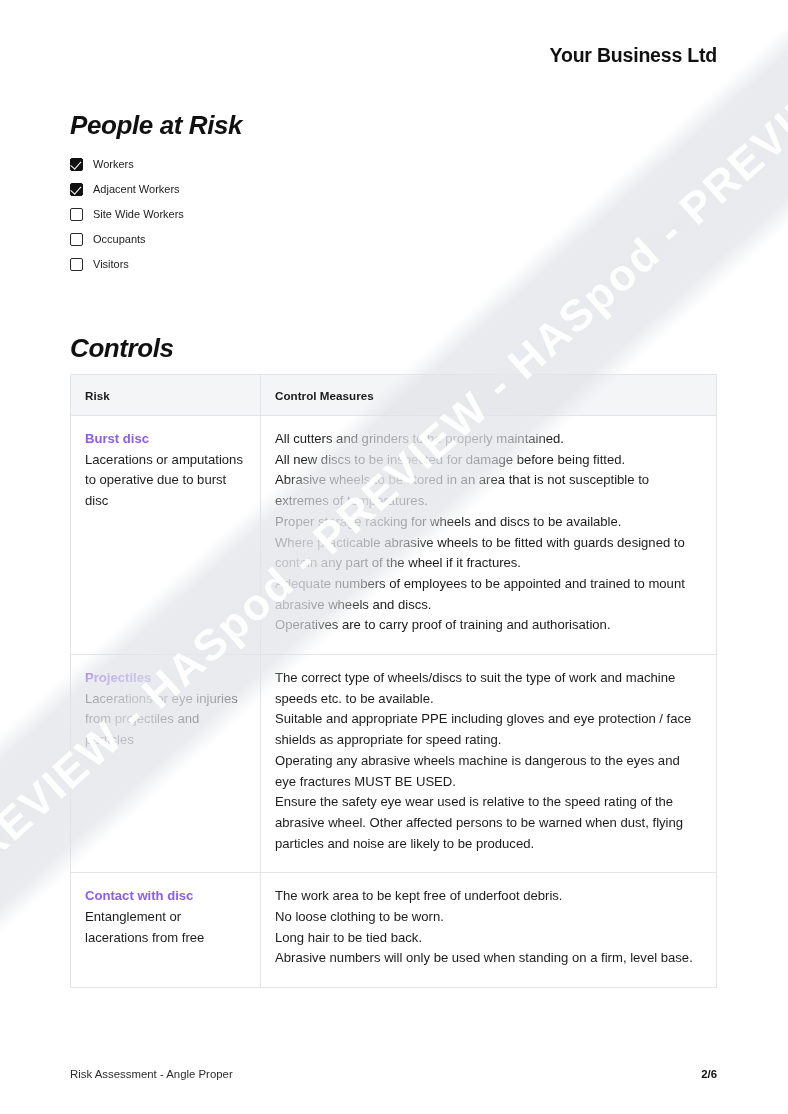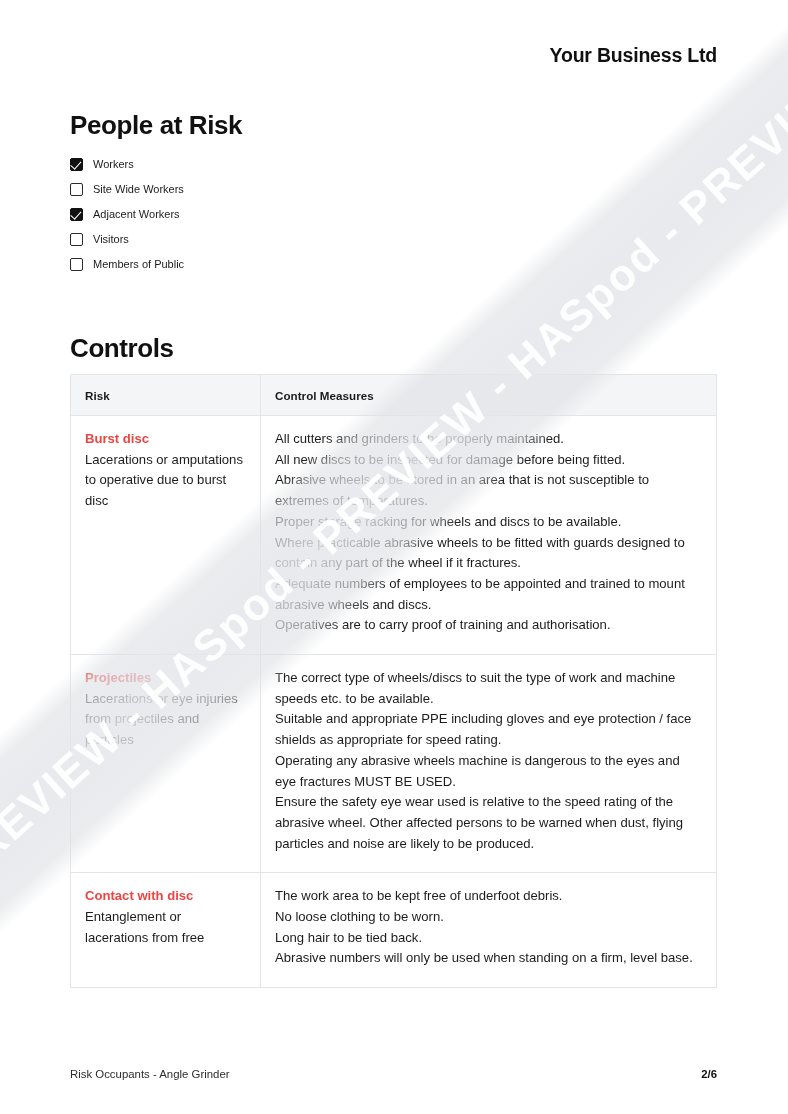--- a/index.html
+++ b/index.html
@@ -38,20 +38,21 @@
   }
 
   
   .section-heading {
     position: absolute;
     left: 70px;
     font-size: 26px;
     font-weight: bold;
     letter-spacing: -0.4px;
     color: #111111;
+    font-style: italic;
   }
   #people-heading { top: 110px; }
   #controls-heading { top: 333px; }
 
   
   .checklist {
     position: absolute;
     left: 70px;
     top: 152px;
     width: 330px;
@@ -123,21 +124,21 @@
   .col-measures { width: 456px; }
 
   .controls-table tbody td {
     padding: 13px 14px 18px 14px;
     font-size: 13.1px;
     line-height: 20.7px;
     color: #1c1c1c;
   }
   .risk-title {
     font-weight: bold;
-    color: #ef4444;
+    color: #8b5cf6;
     display: block;
   }
   .risk-desc { display: block; }
   .measure-line { display: block; }
 
   
   .doc-footer {
     position: absolute;
     left: 70px;
     right: 71px;
@@ -198,37 +199,37 @@
 
   <div class="section-heading" id="people-heading">People at Risk</div>
 
   <div class="checklist">
       <div class="check-row checked">
         <span class="check-box">
           <span class="tick"></span>
         </span>
         <span class="check-label">Workers</span>
       </div>
-      <div class="check-row">
-        <span class="check-box"></span>
-        <span class="check-label">Site Wide Workers</span>
-      </div>
       <div class="check-row checked">
         <span class="check-box">
           <span class="tick"></span>
         </span>
         <span class="check-label">Adjacent Workers</span>
       </div>
       <div class="check-row">
         <span class="check-box"></span>
-        <span class="check-label">Visitors</span>
+        <span class="check-label">Site Wide Workers</span>
       </div>
       <div class="check-row">
         <span class="check-box"></span>
-        <span class="check-label">Members of Public</span>
+        <span class="check-label">Occupants</span>
+      </div>
+      <div class="check-row">
+        <span class="check-box"></span>
+        <span class="check-label">Visitors</span>
       </div>
     </div>
 
   <div class="section-heading" id="controls-heading">Controls</div>
 
   <table class="controls-table">
     <colgroup>
       <col class="col-risk">
       <col class="col-measures">
     </colgroup>
@@ -275,21 +276,21 @@
             <span class="measure-line">The work area to be kept free of underfoot debris.</span>
             <span class="measure-line">No loose clothing to be worn.</span>
             <span class="measure-line">Long hair to be tied back.</span>
             <span class="measure-line">Abrasive numbers will only be used when standing on a firm, level base.</span>
           </td>
         </tr>
       </tbody>
   </table>
 
   <div class="doc-footer">
-    <div class="footer-title">Risk Occupants - Angle Grinder</div>
+    <div class="footer-title">Risk Assessment - Angle Proper</div>
     <div class="footer-page">2/6</div>
   </div>
 
   <div class="watermark">
     <span class="watermark-text">HASpod - PREVIEW - HASpod - PREVIEW - HASpod - PREVIEW - HASpod - PREVIEW -</span>
   </div>
 
 </div>
 
 </body></html>

